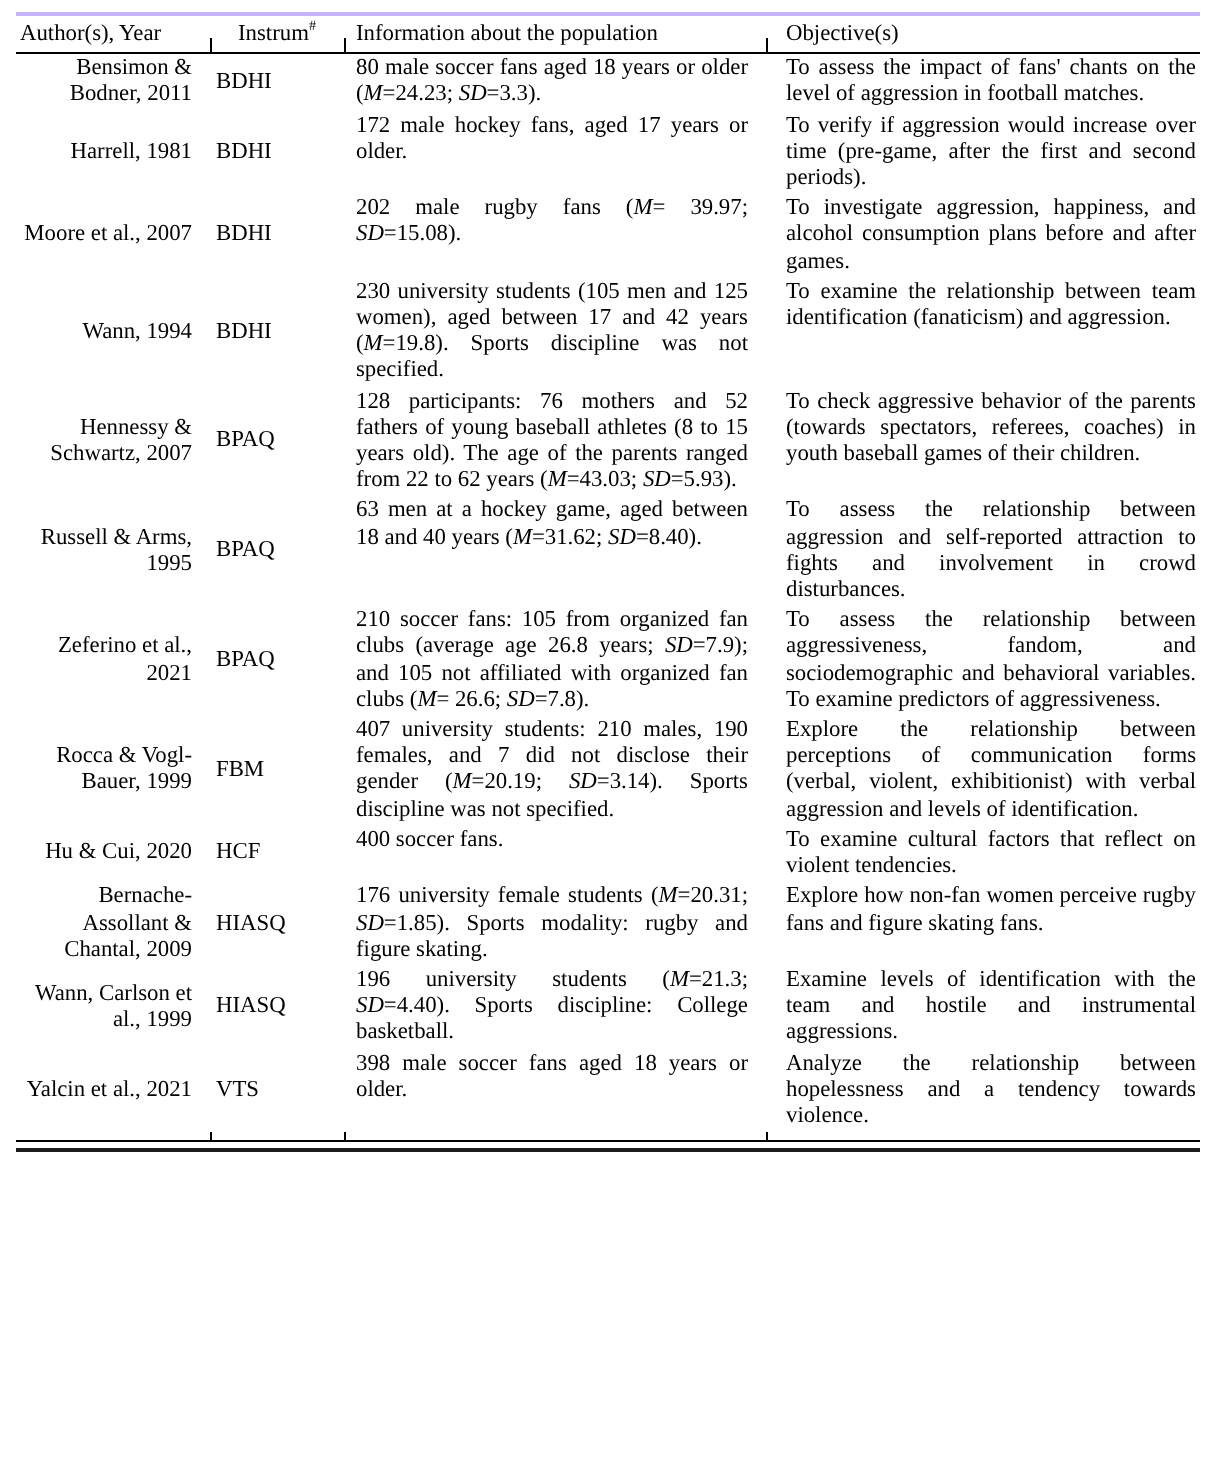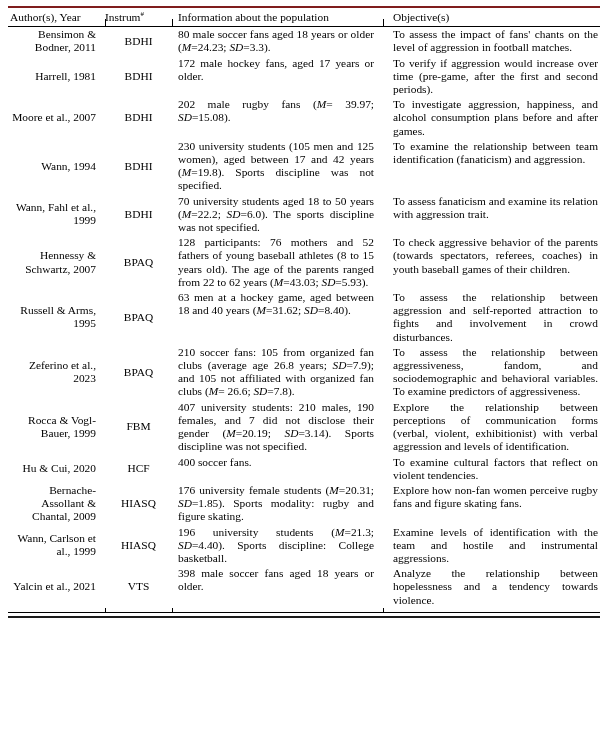--- a/index.html
+++ b/index.html
@@ -11,59 +11,59 @@
     font-family:"Liberation Serif","DejaVu Serif",serif;
     font-size:11.4px;
     line-height:13.2px;
     overflow:hidden;
   }
   table.studies {
     border-collapse:collapse;
     table-layout:fixed;
     width:592px;
     margin:6px 0 0 8px;
-    border-top:2px solid #7f1d1d;
+    border-top:2px solid #c4b5fd;
     border-bottom:1px solid #000;
   }
   col.c-author { width:97px; }
   col.c-instr  { width:67px; }
   col.c-pop    { width:211px; }
   col.c-obj    { width:217px; }
 
   thead th {
     font-weight:normal;
     border-bottom:1px solid #000;
     padding:3px 0 2px 2px;
     text-align:left;
     vertical-align:bottom;
     position:relative;
     white-space:nowrap;
     overflow:visible;
   }
-  thead th.h-instr { text-align:left; padding-left:0; }
+  thead th.h-instr { text-align:center; padding-left:0; }
   thead th.h-pop   { padding-left:6px; }
   thead th.h-obj   { padding-left:10px; }
   thead th:not(:first-child)::after {
     content:"";
     position:absolute;
     left:0; bottom:0;
     width:1px; height:7px;
     background:#000;
   }
 
   td { padding:1px 0; vertical-align:top; }
   td.author {
     vertical-align:middle;
     text-align:right;
     padding-left:2px;
     padding-right:9px;
   }
   td.instr {
     vertical-align:middle;
-    text-align:center;
+    text-align:left;
     padding-left:3px;
     padding-right:3px;
   }
   td.pop {
     text-align:justify;
     padding-left:6px;
     padding-right:9px;
   }
   td.obj {
     text-align:justify;
@@ -122,39 +122,33 @@
           <td class="pop">202 male rugby fans (<i>M</i>= 39.97; <i>SD</i>=15.08).</td>
           <td class="obj">To investigate aggression, happiness, and alcohol consumption plans before and after games.</td>
         </tr>
         <tr>
           <td class="author">Wann, 1994</td>
           <td class="instr">BDHI</td>
           <td class="pop">230 university students (105 men and 125 women), aged between 17 and 42 years (<i>M</i>=19.8). Sports discipline was not specified.</td>
           <td class="obj">To examine the relationship between team identification (fanaticism) and aggression.</td>
         </tr>
         <tr>
-          <td class="author">Wann, Fahl et al., 1999</td>
-          <td class="instr">BDHI</td>
-          <td class="pop">70 university students aged 18 to 50 years (<i>M</i>=22.2; <i>SD</i>=6.0). The sports discipline was not specified.</td>
-          <td class="obj">To assess fanaticism and examine its relation with aggression trait.</td>
-        </tr>
-        <tr>
           <td class="author">Hennessy &amp; Schwartz, 2007</td>
           <td class="instr">BPAQ</td>
           <td class="pop">128 participants: 76 mothers and 52 fathers of young baseball athletes (8 to 15 years old). The age of the parents ranged from 22 to 62 years (<i>M</i>=43.03; <i>SD</i>=5.93).</td>
           <td class="obj">To check aggressive behavior of the parents (towards spectators, referees, coaches) in youth baseball games of their children.</td>
         </tr>
         <tr>
           <td class="author">Russell &amp; Arms, 1995</td>
           <td class="instr">BPAQ</td>
           <td class="pop">63 men at a hockey game, aged between 18 and 40 years (<i>M</i>=31.62; <i>SD</i>=8.40).</td>
           <td class="obj">To assess the relationship between aggression and self-reported attraction to fights and involvement in crowd disturbances.</td>
         </tr>
         <tr>
-          <td class="author">Zeferino et al., 2023</td>
+          <td class="author">Zeferino et al., 2021</td>
           <td class="instr">BPAQ</td>
           <td class="pop">210 soccer fans: 105 from organized fan clubs (average age 26.8 years; <i>SD</i>=7.9); and 105 not affiliated with organized fan clubs (<i>M</i>= 26.6; <i>SD</i>=7.8).</td>
           <td class="obj">To assess the relationship between aggressiveness, fandom, and sociodemographic and behavioral variables. To examine predictors of aggressiveness.</td>
         </tr>
         <tr>
           <td class="author">Rocca &amp; Vogl-Bauer, 1999</td>
           <td class="instr">FBM</td>
           <td class="pop">407 university students: 210 males, 190 females, and 7 did not disclose their gender (<i>M</i>=20.19; <i>SD</i>=3.14). Sports discipline was not specified.</td>
           <td class="obj">Explore the relationship between perceptions of communication forms (verbal, violent, exhibitionist) with verbal aggression and levels of identification.</td>
         </tr>

